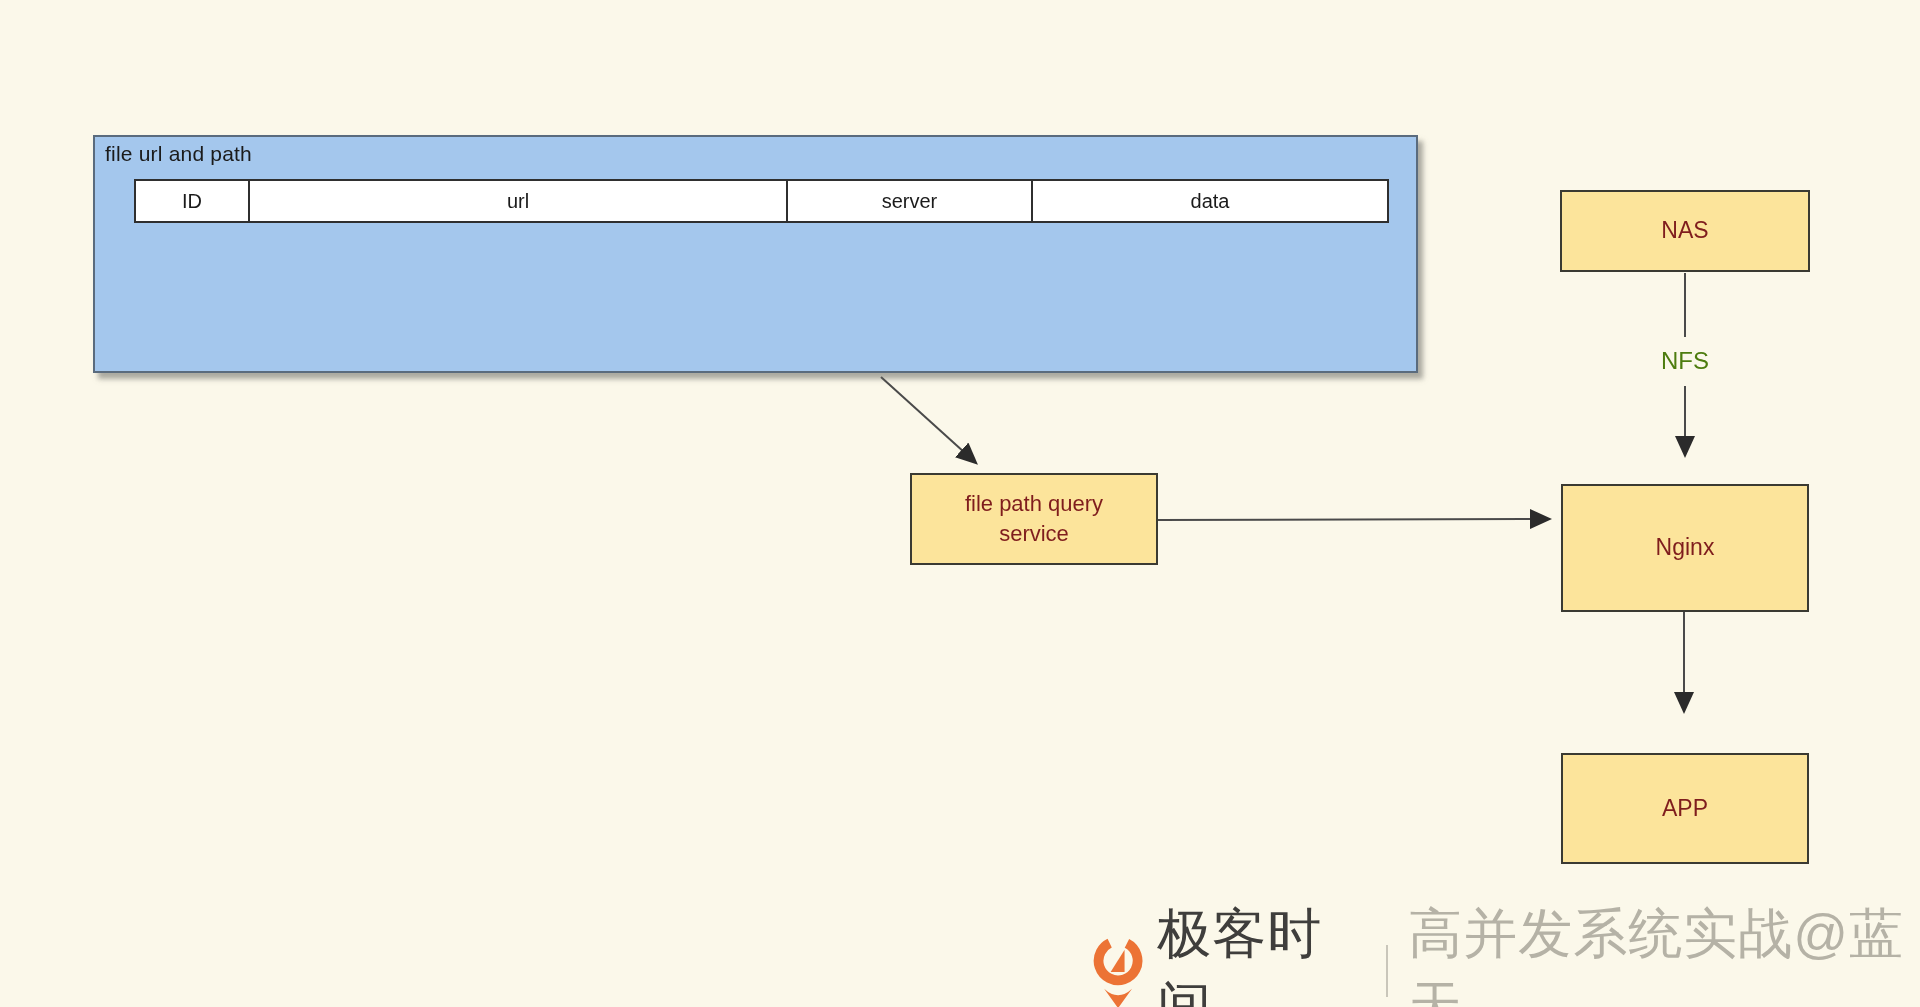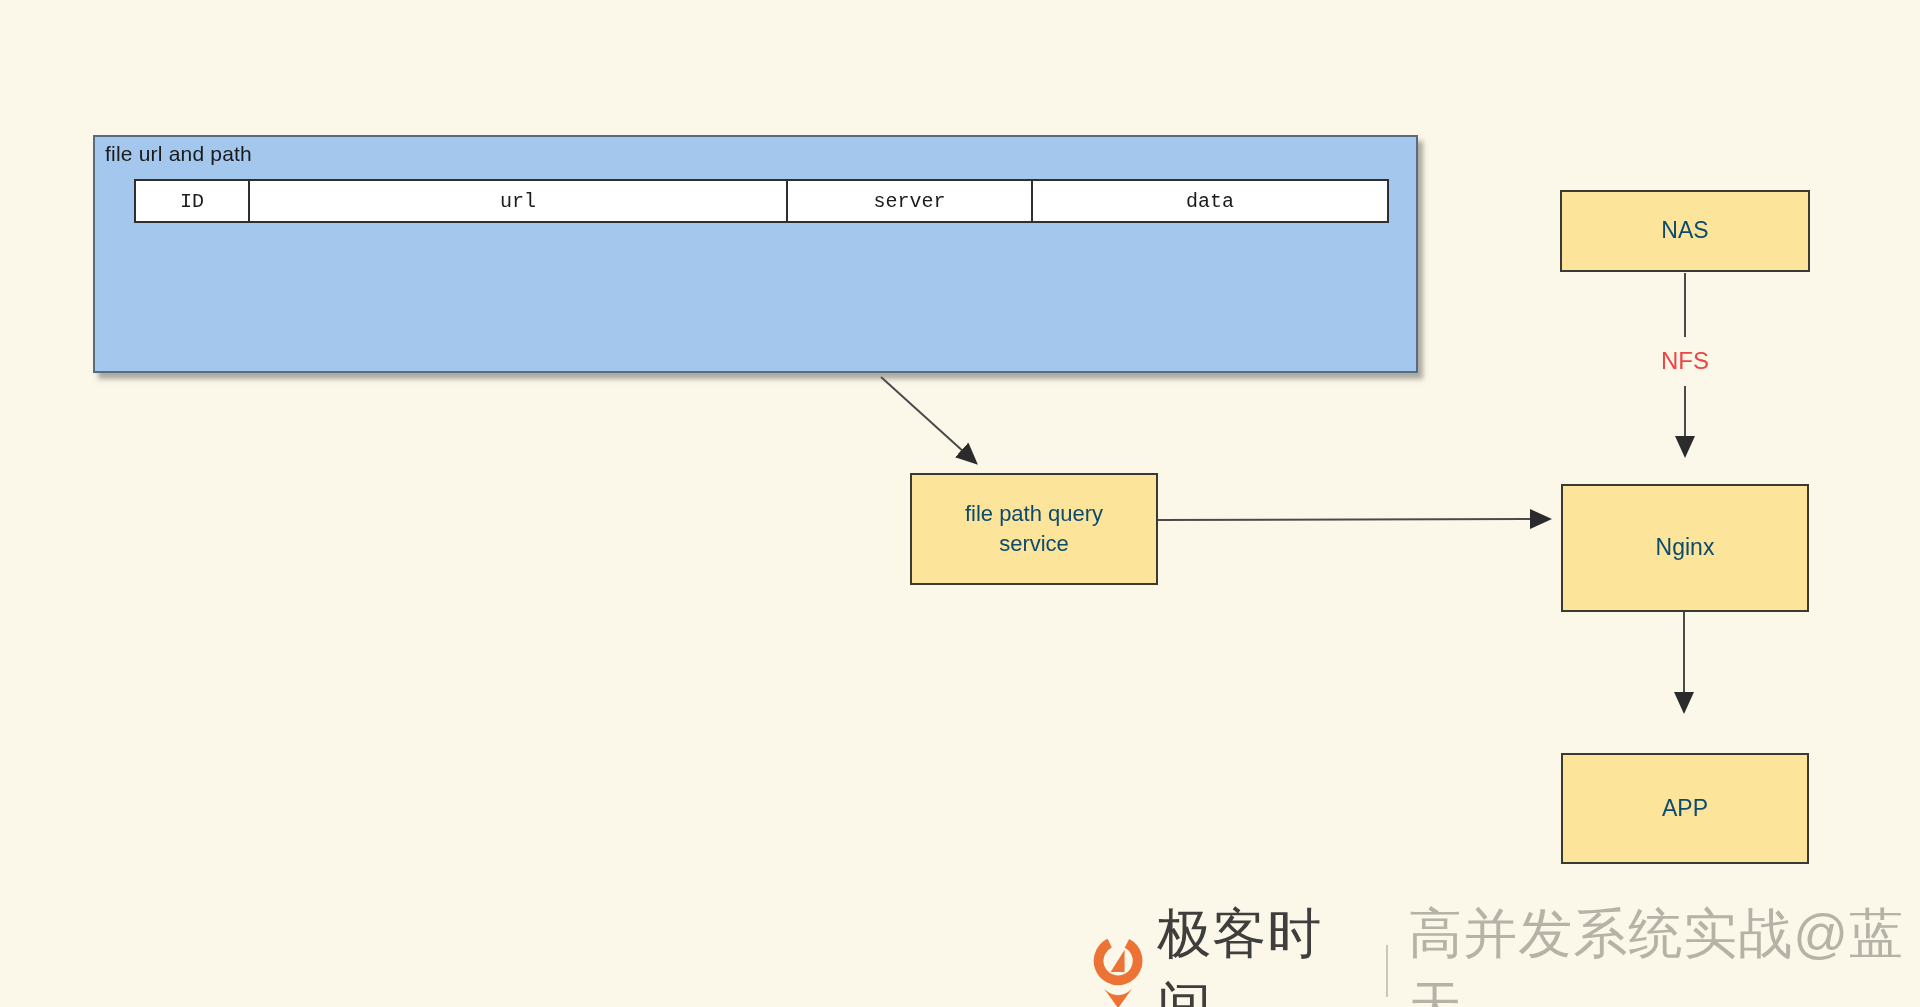--- a/index.html
+++ b/index.html
@@ -28,21 +28,20 @@
     font-size:21px;color:#1b1b1b;
     letter-spacing:0.2px;
   }
   .file-table{
     position:absolute;left:39px;top:42px;
     border-collapse:collapse;
     table-layout:fixed;
     width:1253px;
     background:#ffffff;
     border:2px solid #2f2f2f;
-    font-family:Liberation Mono, monospace;
   }
   .file-table th,.file-table td{
     border:2px solid #2f2f2f;
     height:40px;
     text-align:center;
     vertical-align:middle;
     font-size:20px;
     font-weight:normal;
     color:#1b1b1b;
     padding:0 4px;
@@ -50,32 +49,32 @@
     white-space:nowrap;
   }
   
   .node{
     position:absolute;
     background:#fce49b;
     border:2px solid #3a3a32;
     box-sizing:border-box;
     display:flex;flex-direction:column;
     align-items:center;justify-content:center;
-    font-size:23px;color:#0c4a6e;
+    font-size:23px;color:#7f1d1d;
     text-align:center;
     line-height:1.35;
   }
-  #node-service{left:910px;top:473px;width:248px;height:112px;font-size:22px;align-items:center;}
+  #node-service{left:910px;top:473px;width:248px;height:92px;font-size:22px;align-items:center;}
   #node-nas{left:1560px;top:190px;width:250px;height:82px;}
   #node-nginx{left:1561px;top:484px;width:248px;height:128px;}
   #node-app{left:1561px;top:721px;width:248px;height:111px;margin-top:32px;}
   
   .edge-label{
     position:absolute;left:1645px;top:347px;width:80px;
-    text-align:center;font-size:24px;color:#ef4444;
+    text-align:center;font-size:24px;color:#4d7c0f;
   }
   
   .arrow-layer{position:absolute;left:0;top:0;pointer-events:none;}
   .arrow-layer line{stroke:#4a4a4a;stroke-width:2;}
   
   .footer{
     position:absolute;left:1093px;top:898px;
     display:flex;align-items:center;
   }
   .brand-text{

